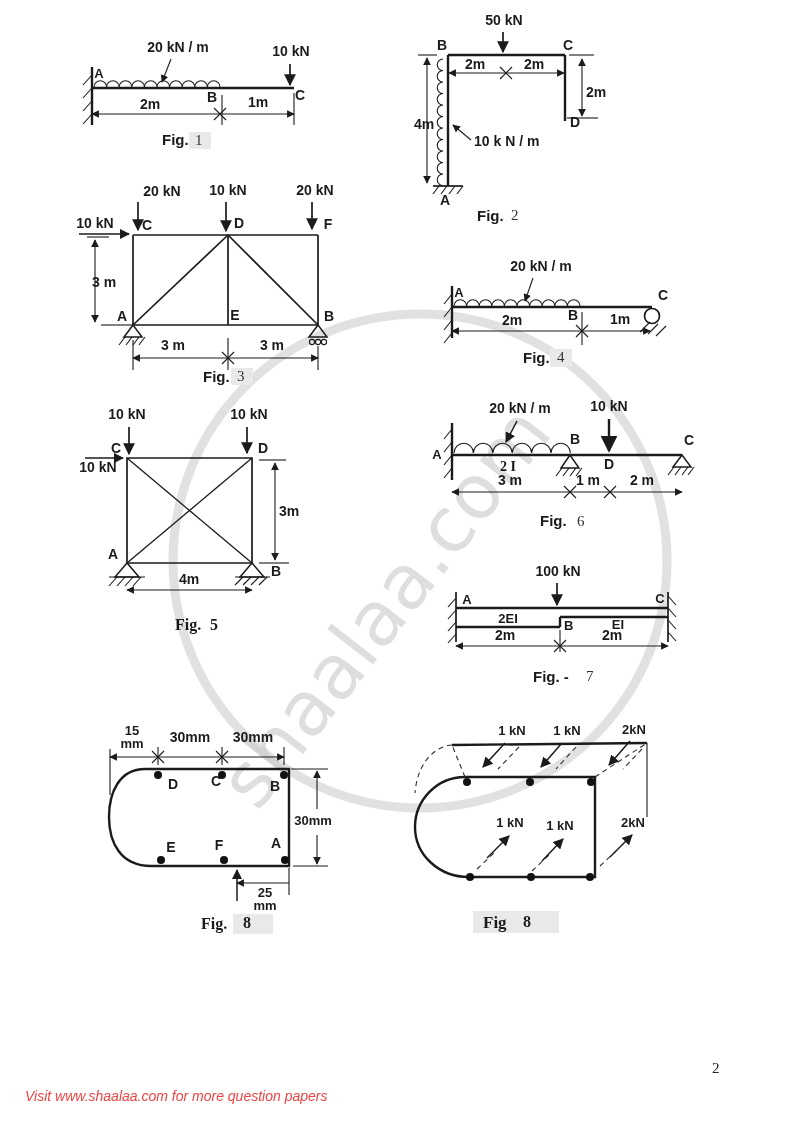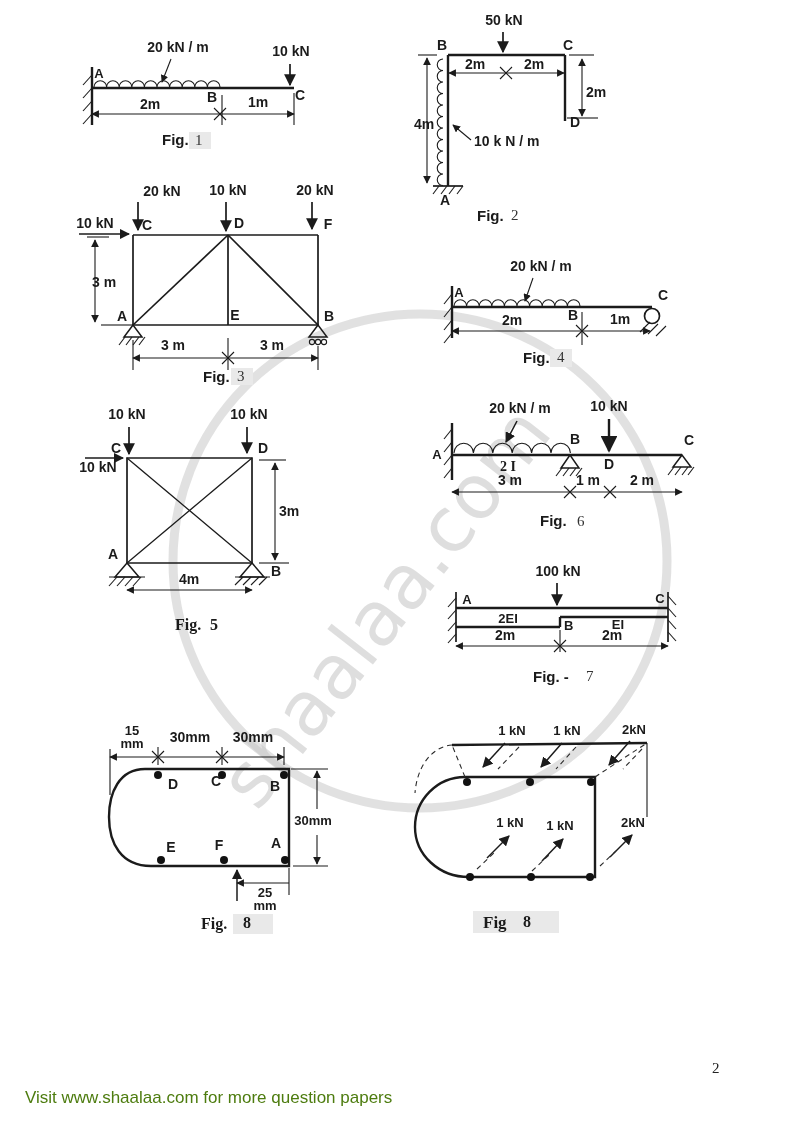--- a/index.html
+++ b/index.html
@@ -22,22 +22,22 @@
   .k2 {stroke:#1b1b1b;fill:none;stroke-width:2.4;}
   .kd {stroke:#2a2a2a;fill:none;stroke-width:1.1;stroke-dasharray:5,4;}
   .dot{fill:#111;stroke:none;}
   .hl {fill:#e9e9e9;stroke:none;}
   marker path{fill:#1b1b1b;}
   .watermark-ring{position:absolute;left:0;top:0;}
   .watermark-text{position:absolute;left:85px;top:562px;width:600px;height:90px;
      text-align:center;transform:rotate(-52deg);transform-origin:center;
      font-family:"DejaVu Sans",sans-serif;font-size:76px;color:#c9c9c9;opacity:.6;
      white-space:nowrap;}
-  .footer{position:absolute;left:25px;top:1088px;font-size:17px;color:#4d7c0f;
-     font-family:"Liberation Sans",sans-serif;}
+  .footer{position:absolute;left:25px;top:1088px;font-size:14px;color:#ef4444;
+     font-family:"Liberation Sans",sans-serif;font-style:italic;}
   .pagenum{position:absolute;left:712px;top:1060px;font-size:15px;color:#222;
      font-family:"Liberation Serif",serif;}
 </style>
 </head>
 <body>
 
 <div class="page">
 
   <svg class="watermark-ring" width="800" height="1131">
     <circle cx="420" cy="561" r="247" fill="none" stroke="#d7d7d7" stroke-width="9" opacity="0.75"></circle>

